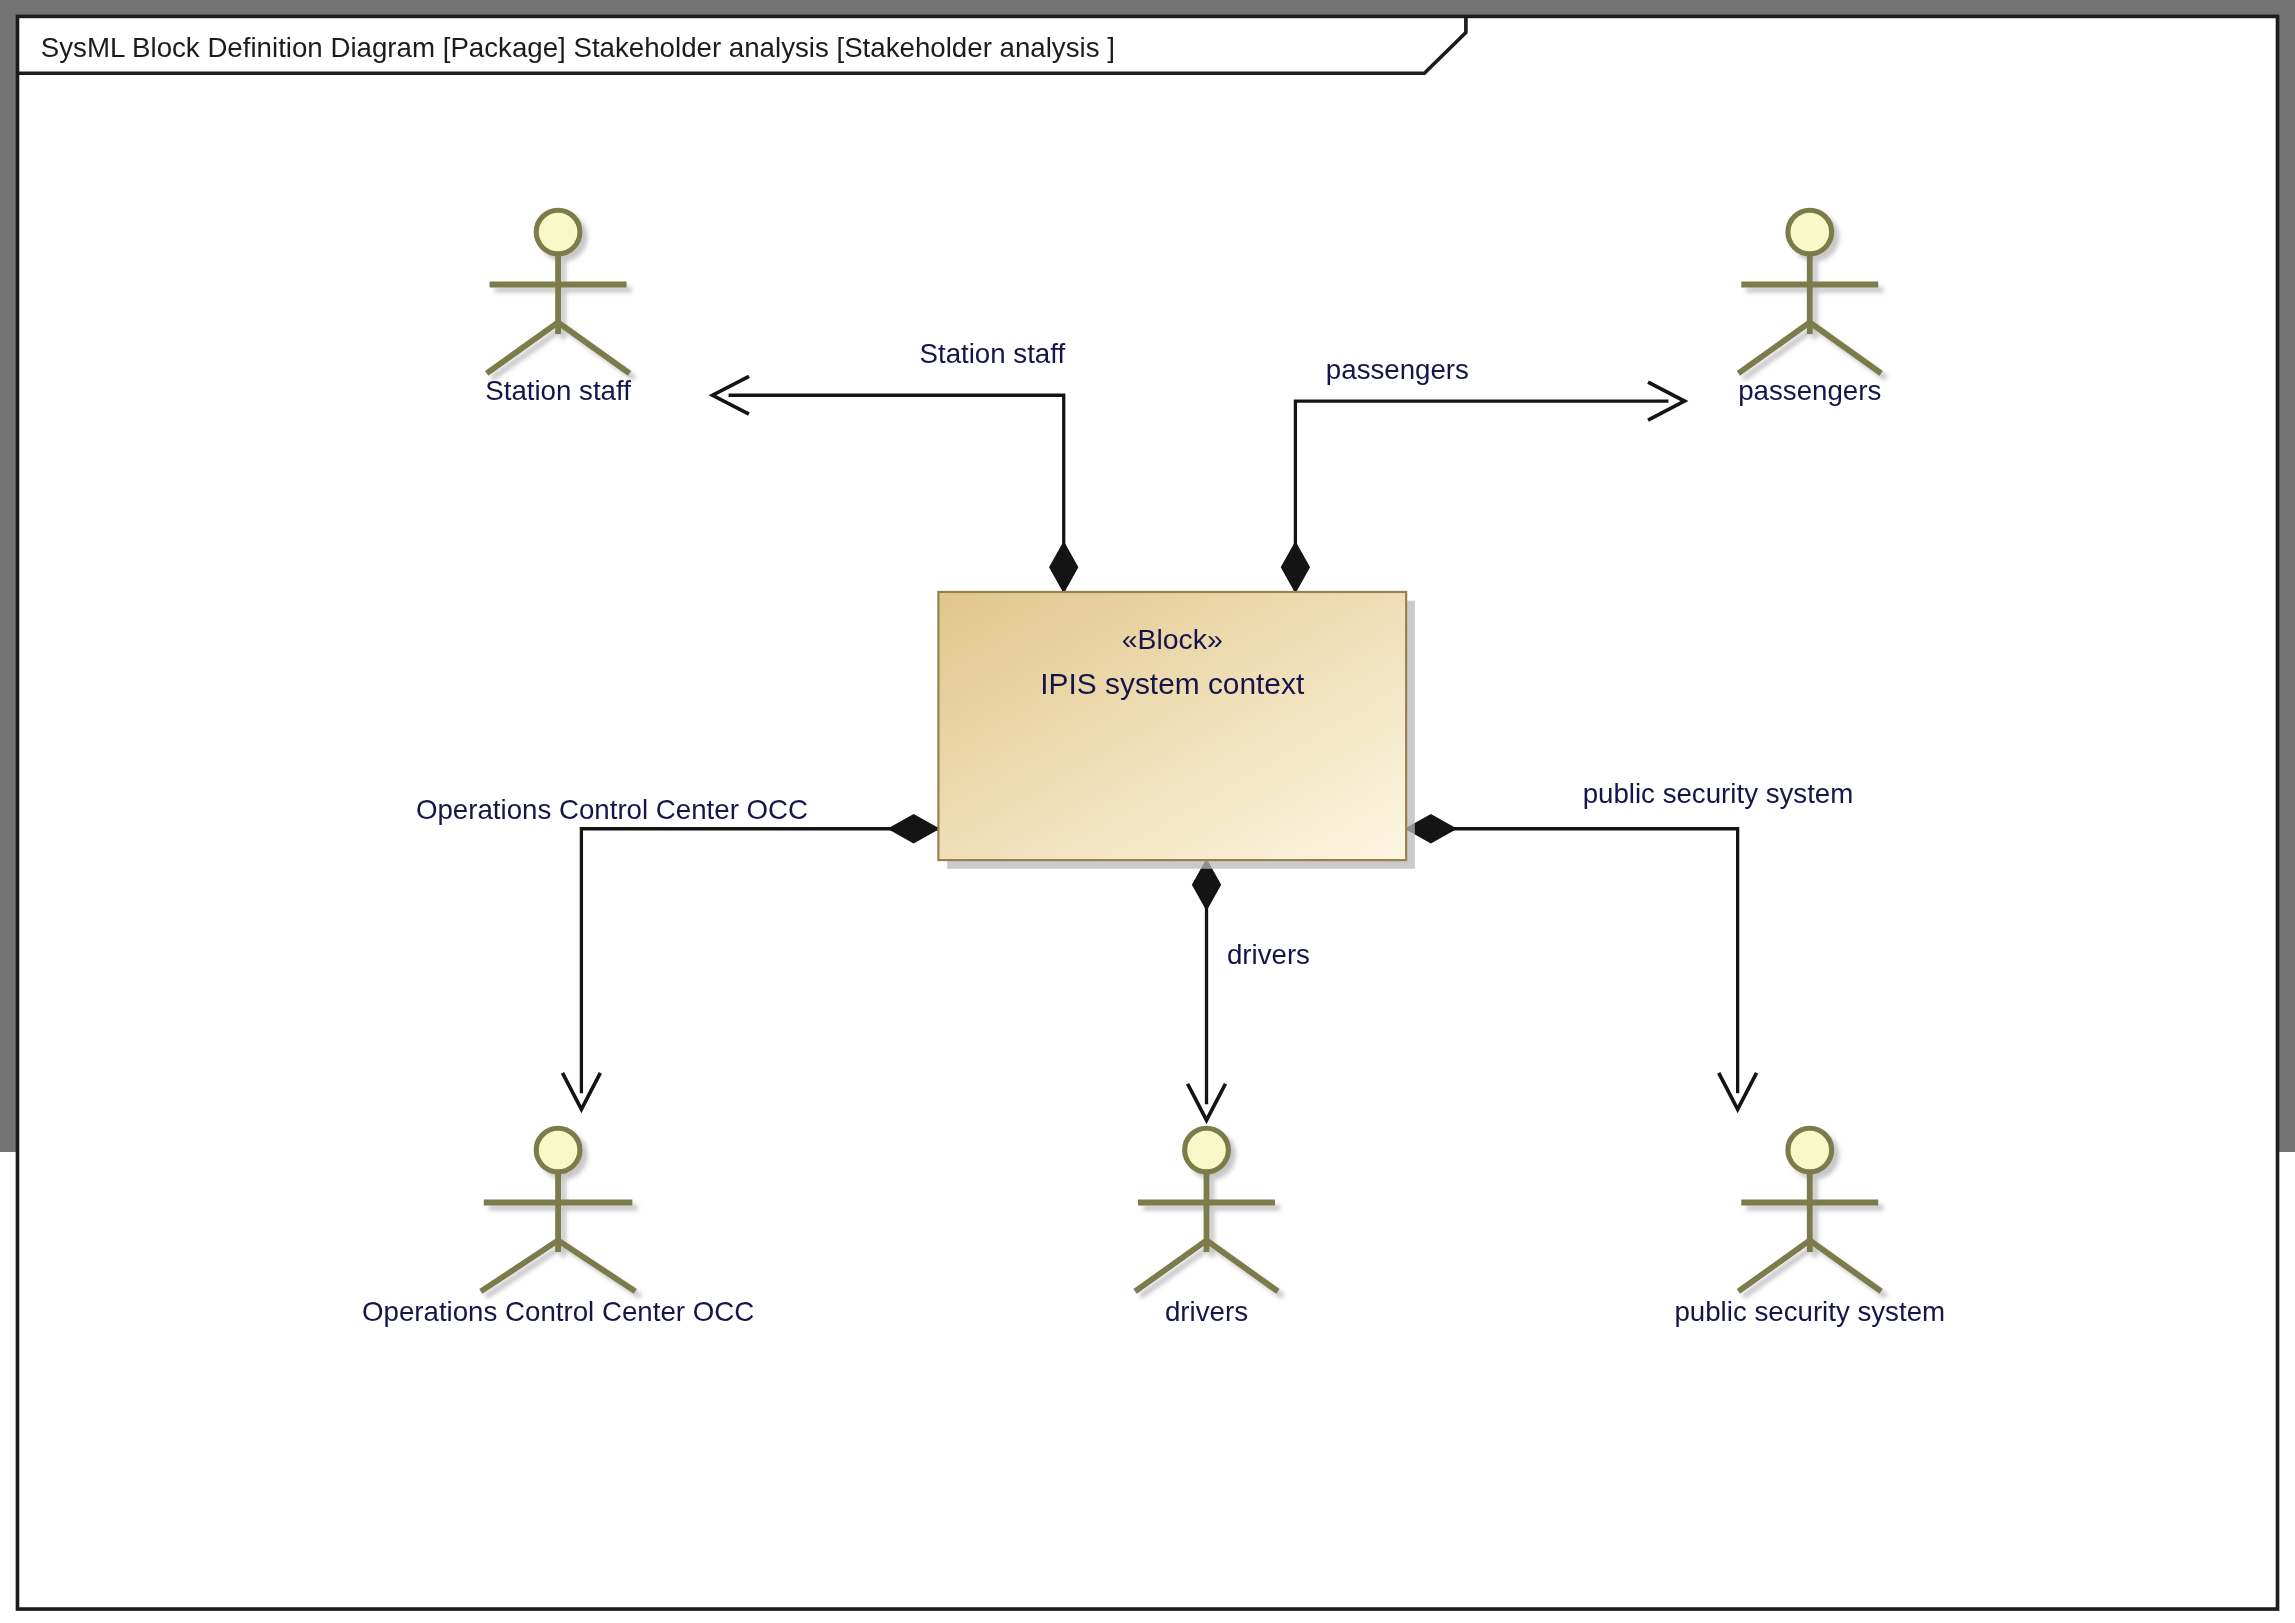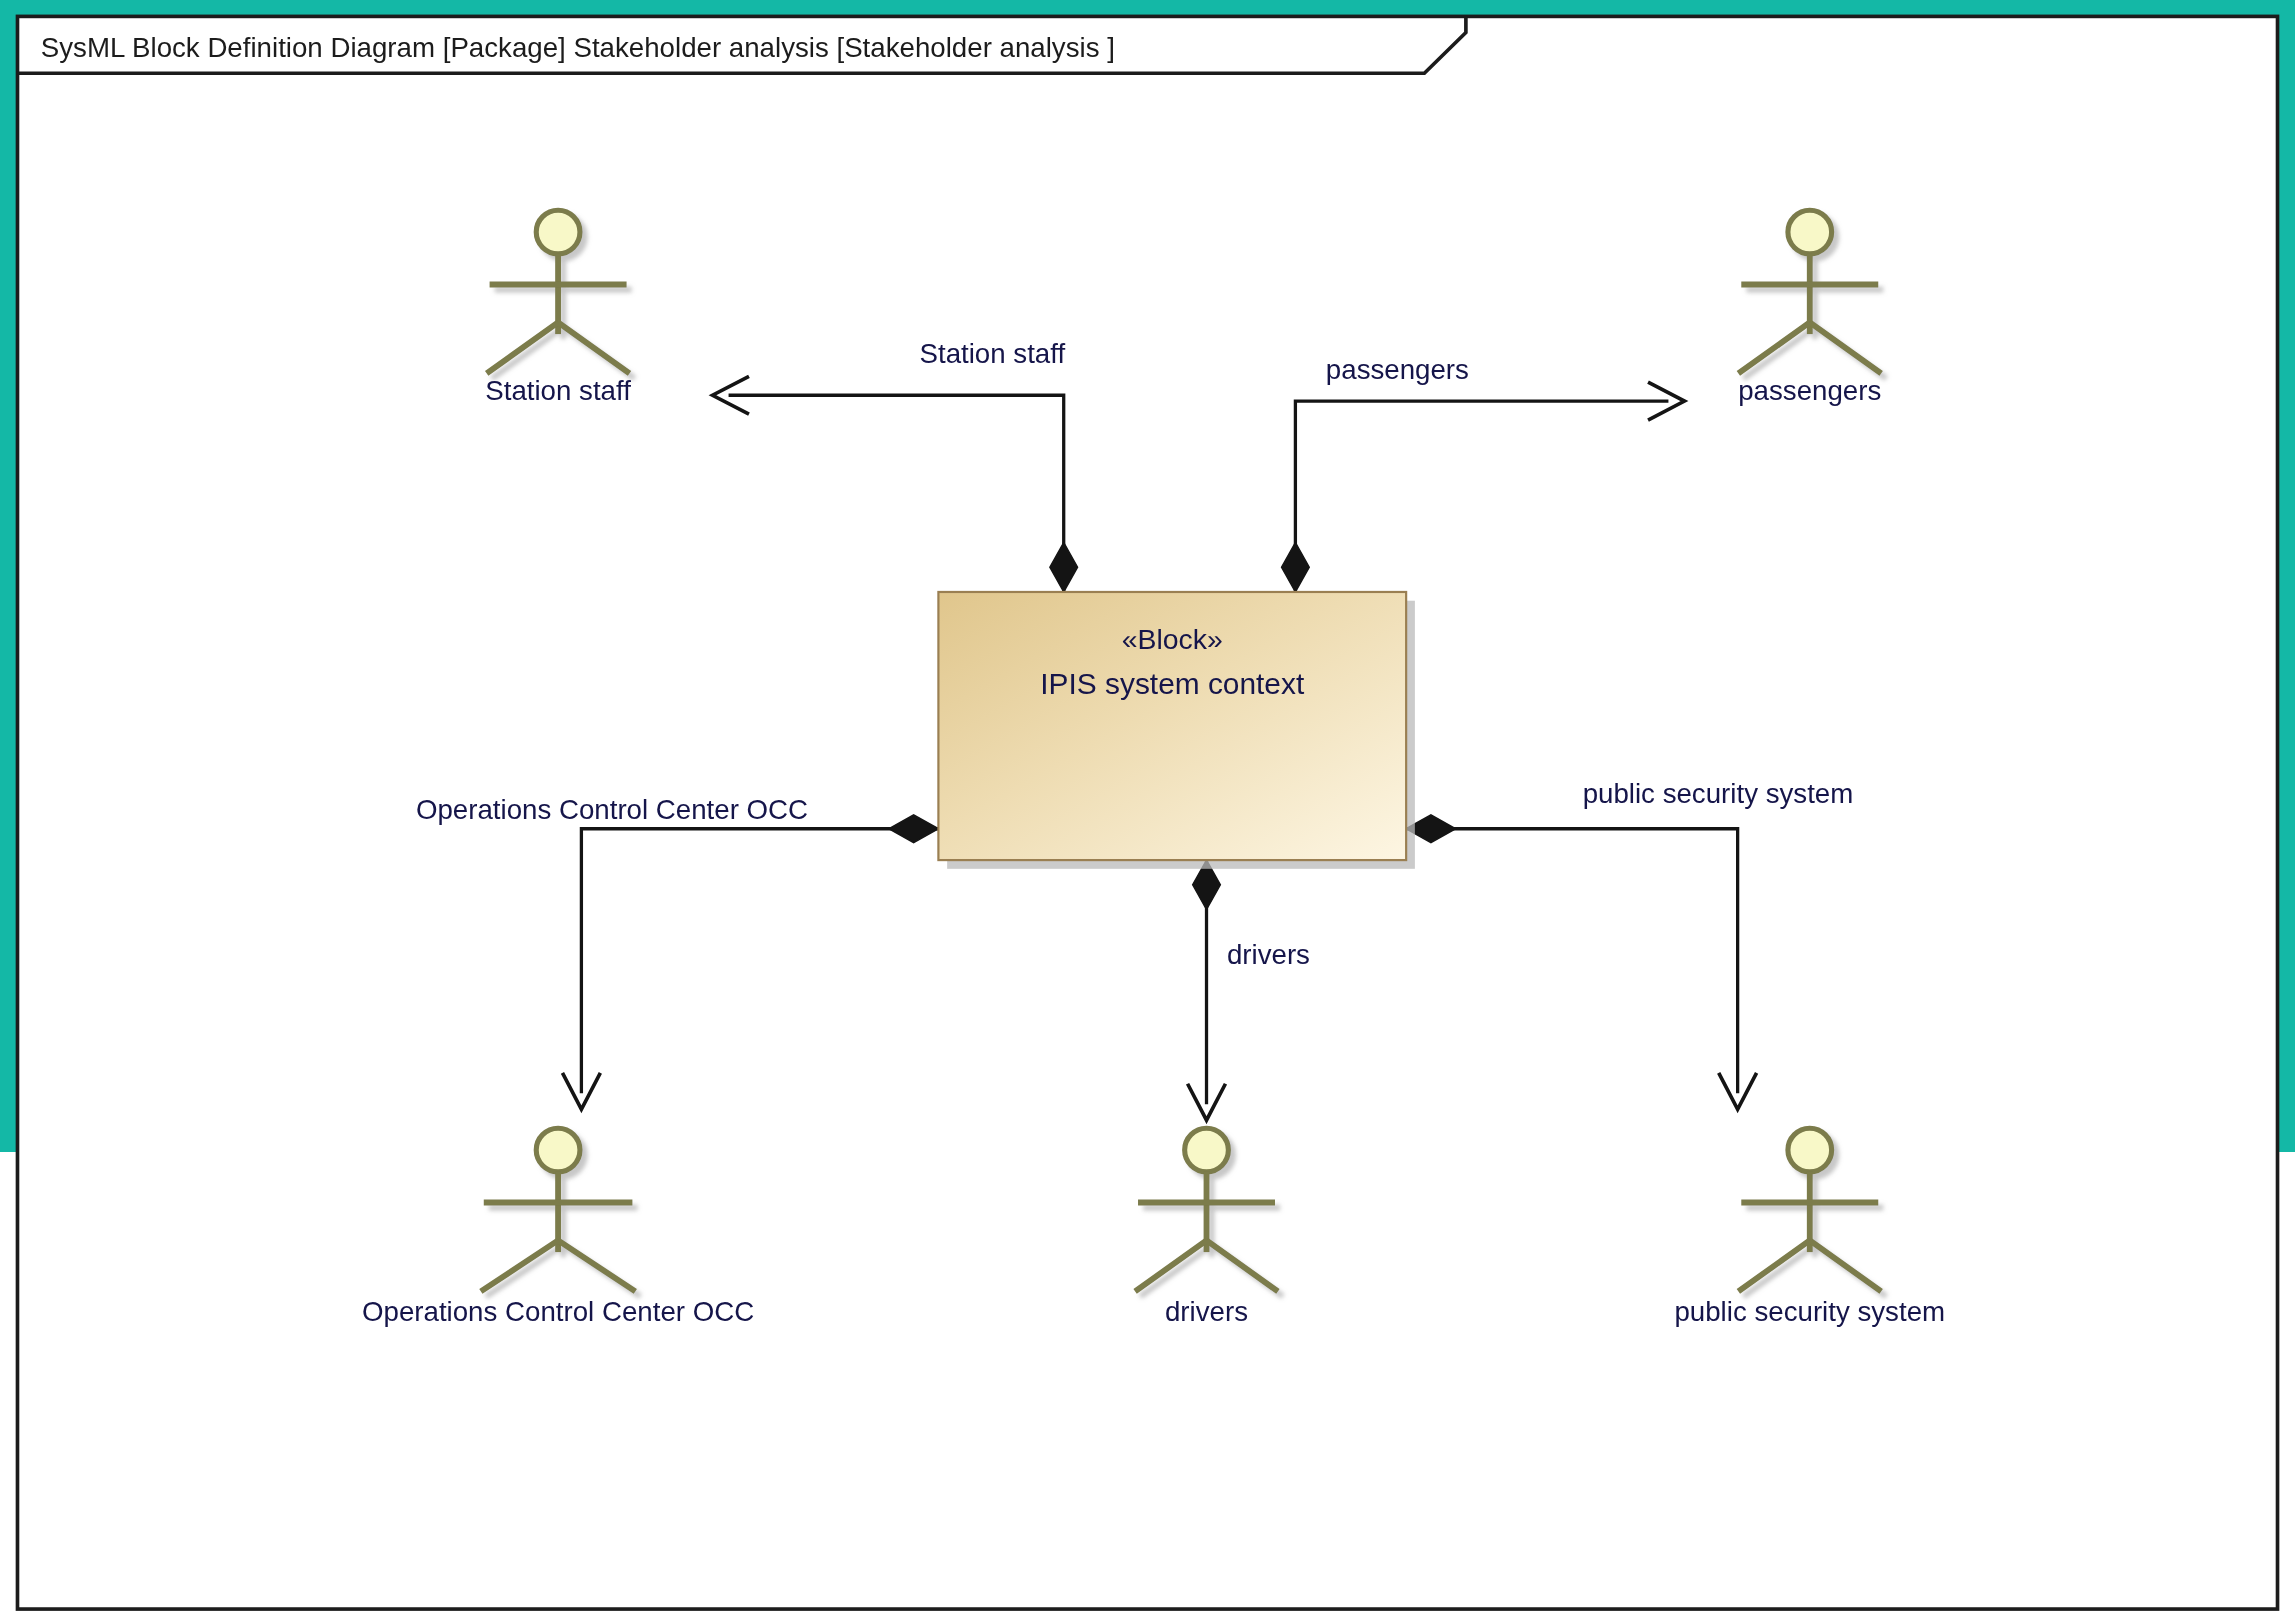--- a/index.html
+++ b/index.html
@@ -10,21 +10,21 @@
   body {
     width: 2295px;
     height: 1624px;
     font-family: "Liberation Sans", sans-serif;
     overflow: hidden;
   }
   #diagram-root {
     position: relative;
     width: 2295px;
     height: 1152px;
-    background: #14b8a6;
+    background: #737373;
   }
   svg.canvas {
     position: absolute;
     left: 0;
     top: 0;
     width: 2295px;
     height: 1624px;
     display: block;
   }
   .frame-outline {

